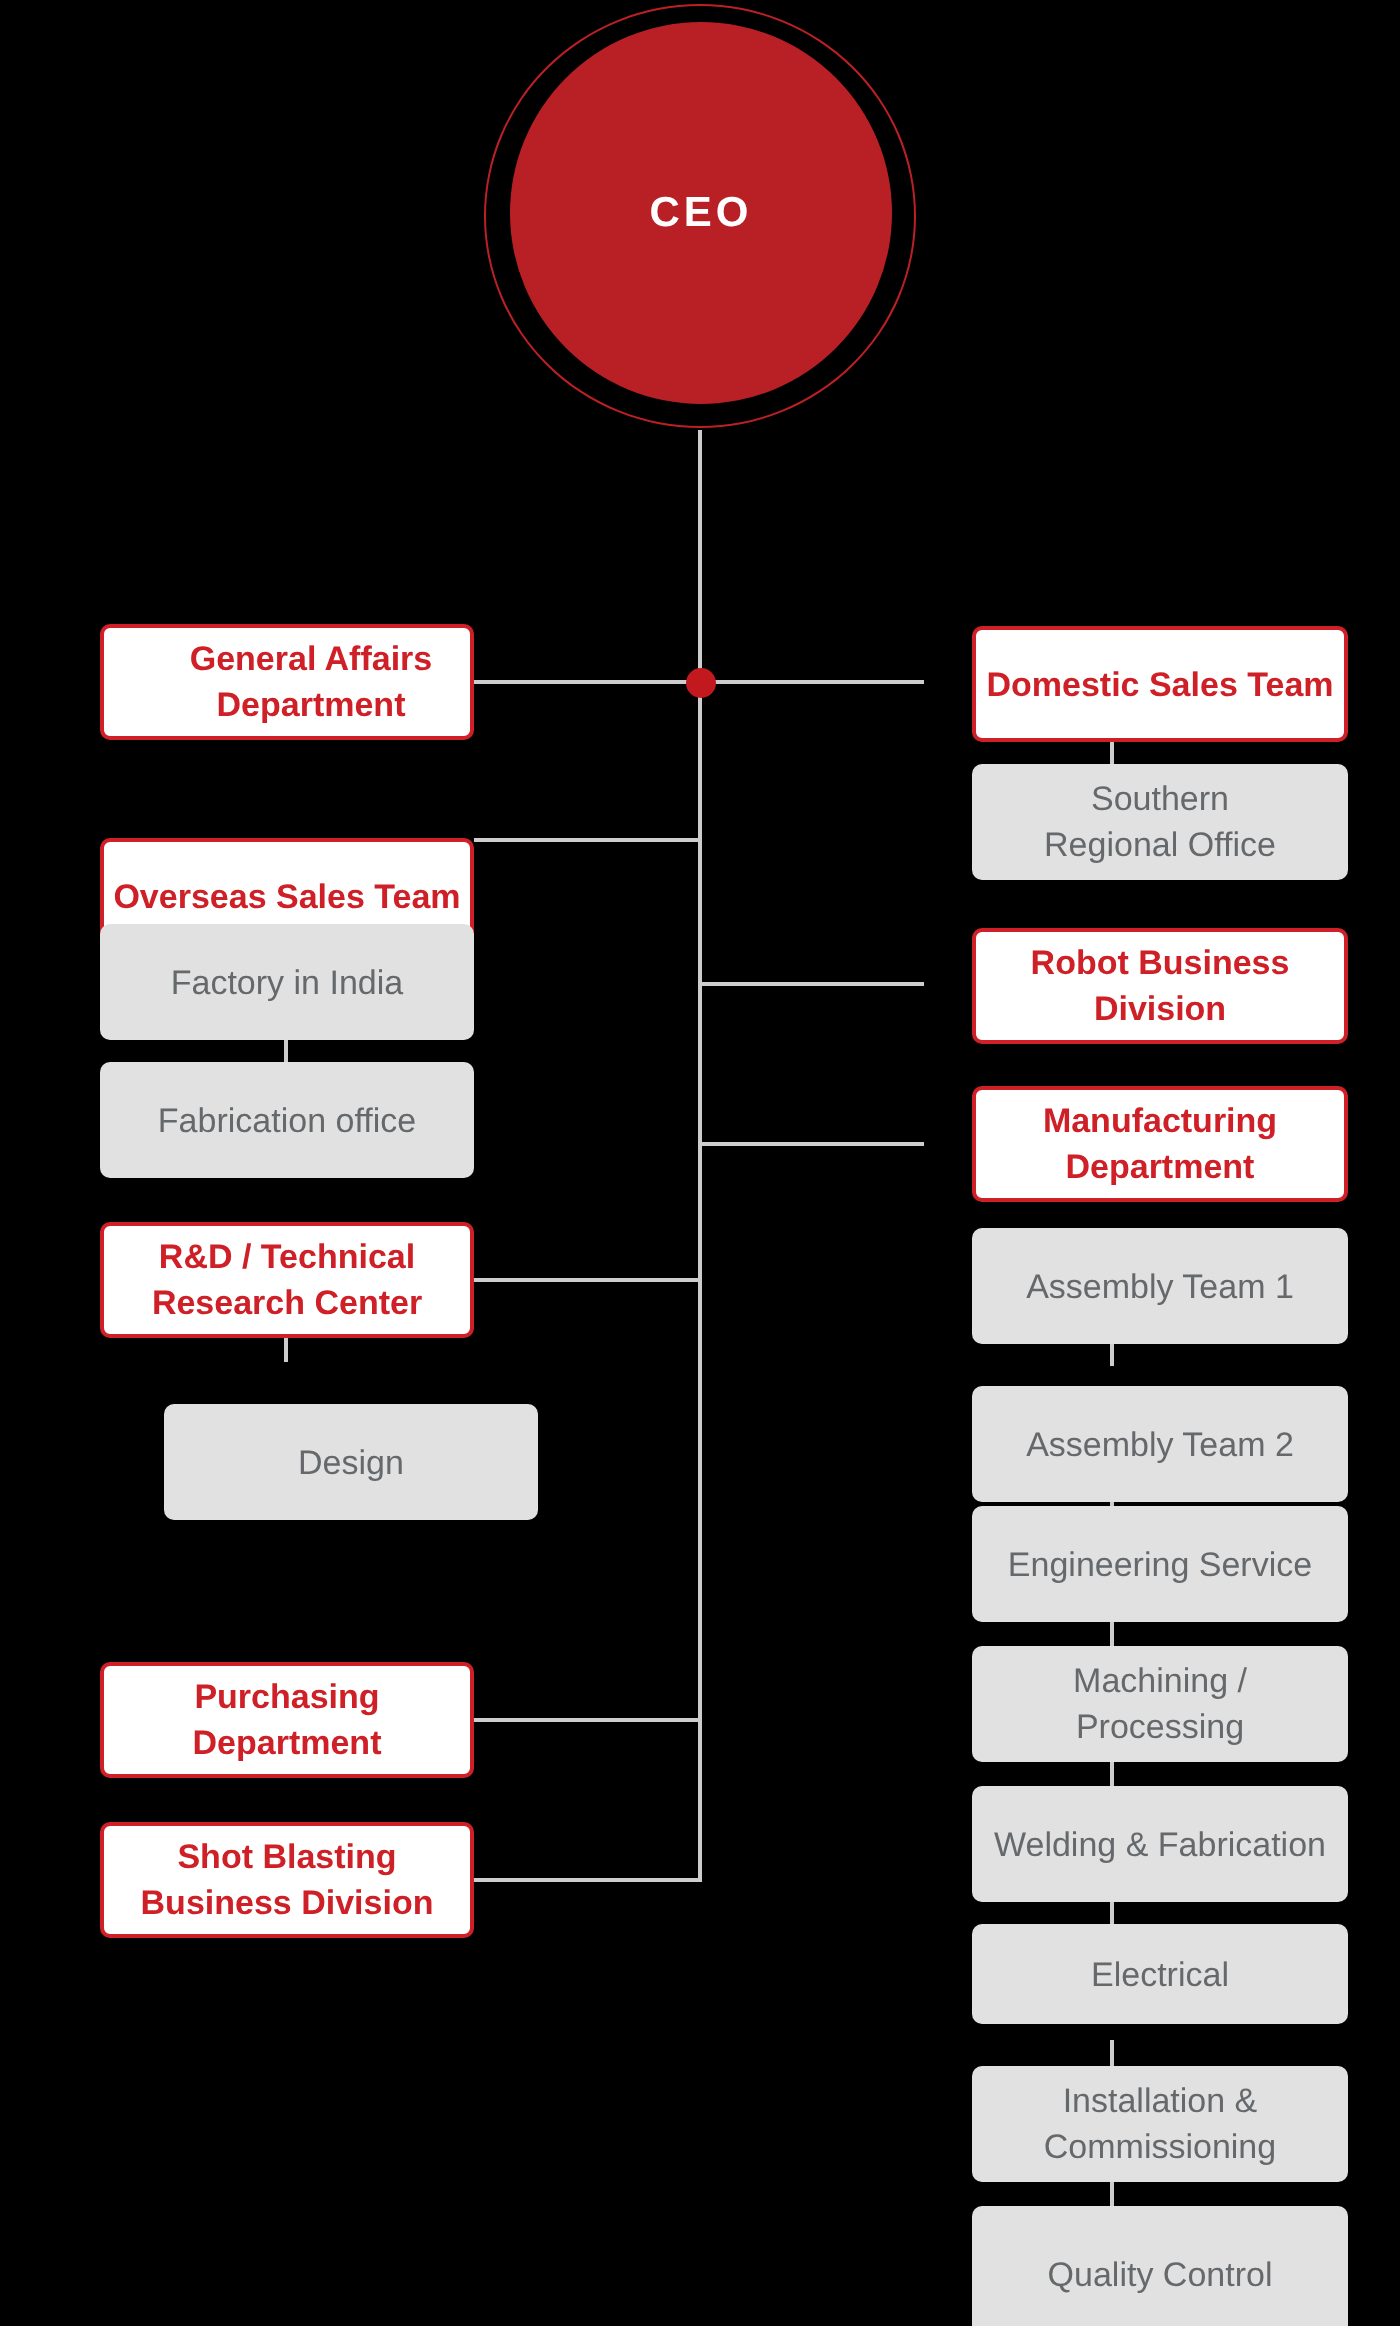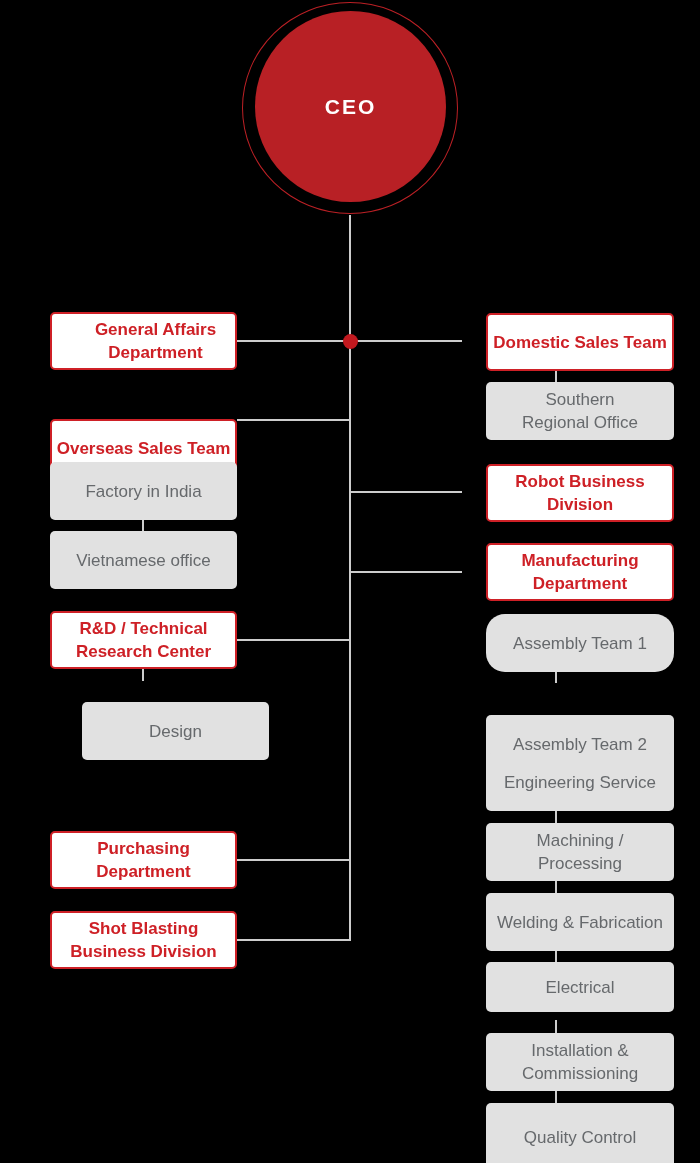--- a/index.html
+++ b/index.html
@@ -54,21 +54,21 @@
     border-radius:5px; white-space:pre-line;
   }
   .node.red  { background:#ffffff; border:2px solid #ce2026; color:#ce2026; font-weight:bold; }
   .node.gray { background:#e1e1e1; color:#66696c; }
   .lcol { left:50px; }
   .rcol { left:462px; width:188px;margin-left:24px; }
   .l1 { top:312px;padding-left:24px; } .l2 { top:391px;margin-top:28px; } .l3 { top:462px; }
   .l4 { top:531px; } .l5 { top:611px; } .l6 { top:702px;margin-left:32px; }
   .l7 { top:750px; } .l8 { top:831px; } .l9 { top:911px; }
   .r1 { top:313px; } .r2 { top:382px; } .r3 { top:464px; }
-  .r4 { top:543px; } .r5 { top:614px;border-radius:19px; } .r6 { top:715px; }
+  .r4 { top:543px; } .r5 { top:614px; } .r6 { top:693px; }
   .r7 { top:753px; } .r8 { top:823px; } .r9 { top:893px; }
   .r10 { top:962px; height:50px; } .r11 { top:1033px; } .r12 { top:1103px; height:68px;text-align:right; }
 </style>
 </head>
 <body>
 
 <div class="stage">
 
   <div class="ceo-ring"></div>
   <div class="ceo">CEO</div>
@@ -92,21 +92,21 @@
   <div class="line vline v-r5"></div>
   <div class="line vline v-r6"></div>
   <div class="line vline v-r7"></div>
   <div class="line vline v-r8"></div>
   <div class="dot"></div>
 
   <div class="node red  lcol l1">General Affairs
 Department</div>
   <div class="node red  lcol l2">Overseas Sales Team</div>
   <div class="node gray lcol l3">Factory in India</div>
-  <div class="node gray lcol l4">Vietnamese office</div>
+  <div class="node gray lcol l4">Fabrication office</div>
   <div class="node red  lcol l5">R&amp;D / Technical
 Research Center</div>
   <div class="node gray lcol l6">Design</div>
   <div class="node red  lcol l8">Purchasing
 Department</div>
   <div class="node red  lcol l9">Shot Blasting
 Business Division</div>
 
   <div class="node red  rcol r1">Domestic Sales Team</div>
   <div class="node gray rcol r2">Southern

